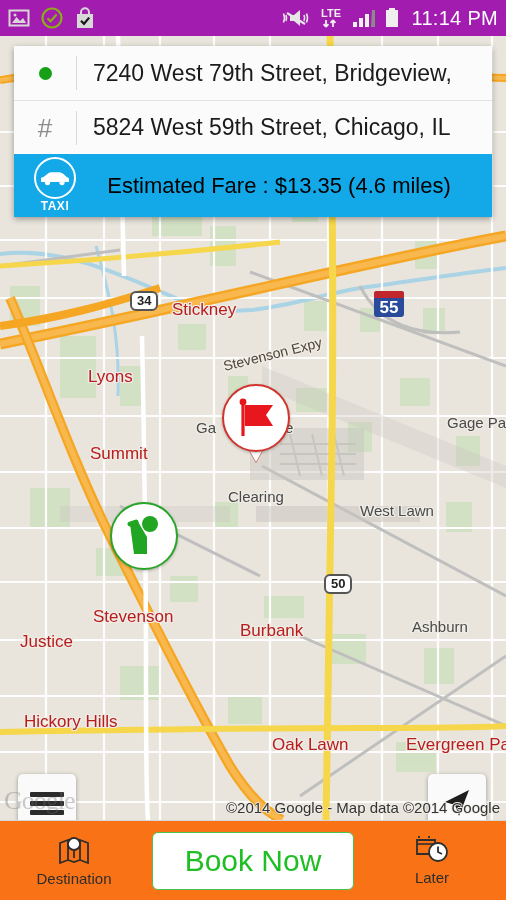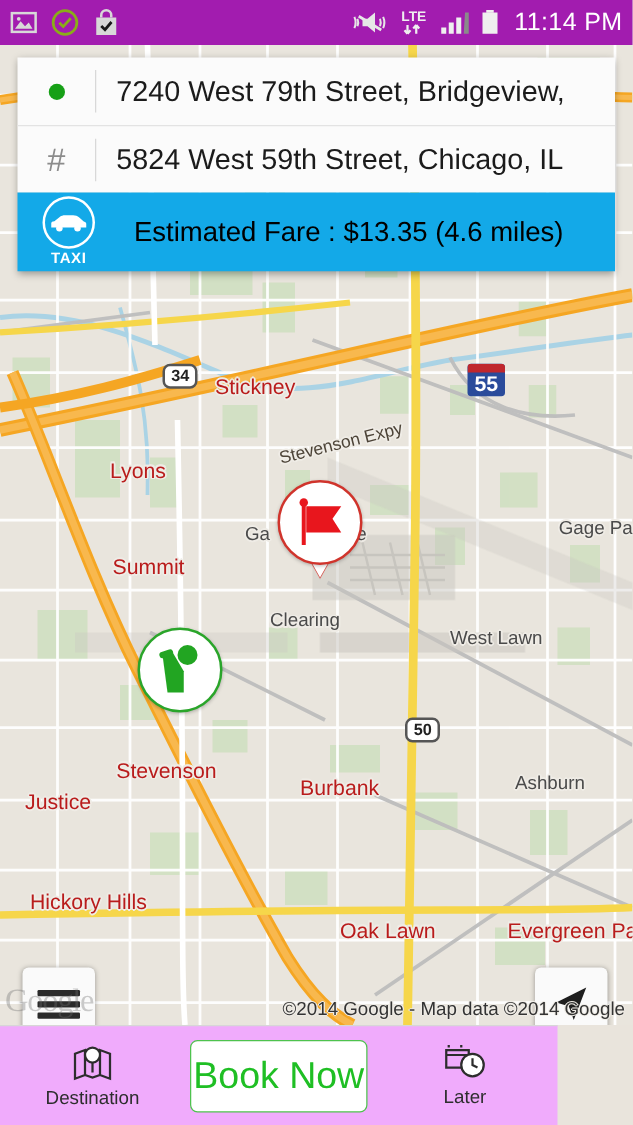--- a/index.html
+++ b/index.html
@@ -128,22 +128,22 @@
     width:42px;height:42px;border-radius:50%;border:2.5px solid #fff;
     display:flex;align-items:center;justify-content:center;
   }
   #taxi-label{ color:#fff; font-size:12px; font-weight:bold; margin-top:0; letter-spacing:.5px;}
   #fare-text{
     flex:1; text-align:center; color:#000000; font-size:22px; padding-right:30px;
   }
 
   
   #bottom-bar{
-    position:absolute; left:0; top:820px; width:446px; height:80px;
-    background:#f0abfc; border-top:1px solid #d7d7d7;
+    position:absolute; left:0; top:820px; width:506px; height:80px;
+    background:#f97316; border-top:1px solid #d7d7d7;
     display:flex; align-items:center; z-index:50;justify-content:flex-end;
   }
   .bb-item{
     width:148px; display:flex; flex-direction:column; align-items:center;
     justify-content:center; gap:4px;
   }
   .bb-label{ font-size:15px; color:#2d2d2d; }
   #book-now-button{
     flex:1; margin:0 4px; height:58px; border:1.5px solid #4ec24e;
     border-radius:6px; background:#fff; color:#1fbf24; font-size:30px;
@@ -317,21 +317,21 @@
   </svg>
 
   <div id="map-labels">
       <div class="map-label hood hidden-behind" style="left: 368px; top: 62px;">North Lawndale</div>
       <div class="map-label city" style="left: 172px; top: 264px;">Stickney</div>
       <div class="map-label city" style="left: 88px; top: 300px; margin-top: 31px;">Lyons</div>
       <div class="map-label city" style="left: 90px; top: 408px;">Summit</div>
       <div class="map-label hood" style="left: 447px; top: 378px;">Gage Par</div>
       <div class="map-label hood" style="left: 196px; top: 383px;">Ga</div>
       <div class="map-label hood" style="left: 285px; top: 383px;">e</div>
-      <div class="map-label hood" style="left: 216px; top: 452px;">Clearing</div>
+      <div class="map-label hood" style="left: 228px; top: 452px;">Clearing</div>
       <div class="map-label hood" style="left: 360px; top: 466px;">West Lawn</div>
       <div class="map-label city" style="left: 93px; top: 571px;">Stevenson</div>
       <div class="map-label city" style="left: 240px; top: 585px;">Burbank</div>
       <div class="map-label hood" style="left: 412px; top: 582px;">Ashburn</div>
       <div class="map-label city" style="left: 20px; top: 596px;">Justice</div>
       <div class="map-label city" style="left: 24px; top: 676px;">Hickory Hills</div>
       <div class="map-label city" style="left: 272px; top: 699px;">Oak Lawn</div>
       <div class="map-label city" style="left: 406px; top: 699px;">Evergreen Pa</div>
       <div class="map-label city" style="left: 166px; top: 783px;">Chicago Ridge</div>
       <div class="map-label road" style="left: 222px; top: 310px; transform: rotate(-14deg);">Stevenson Expy</div>

